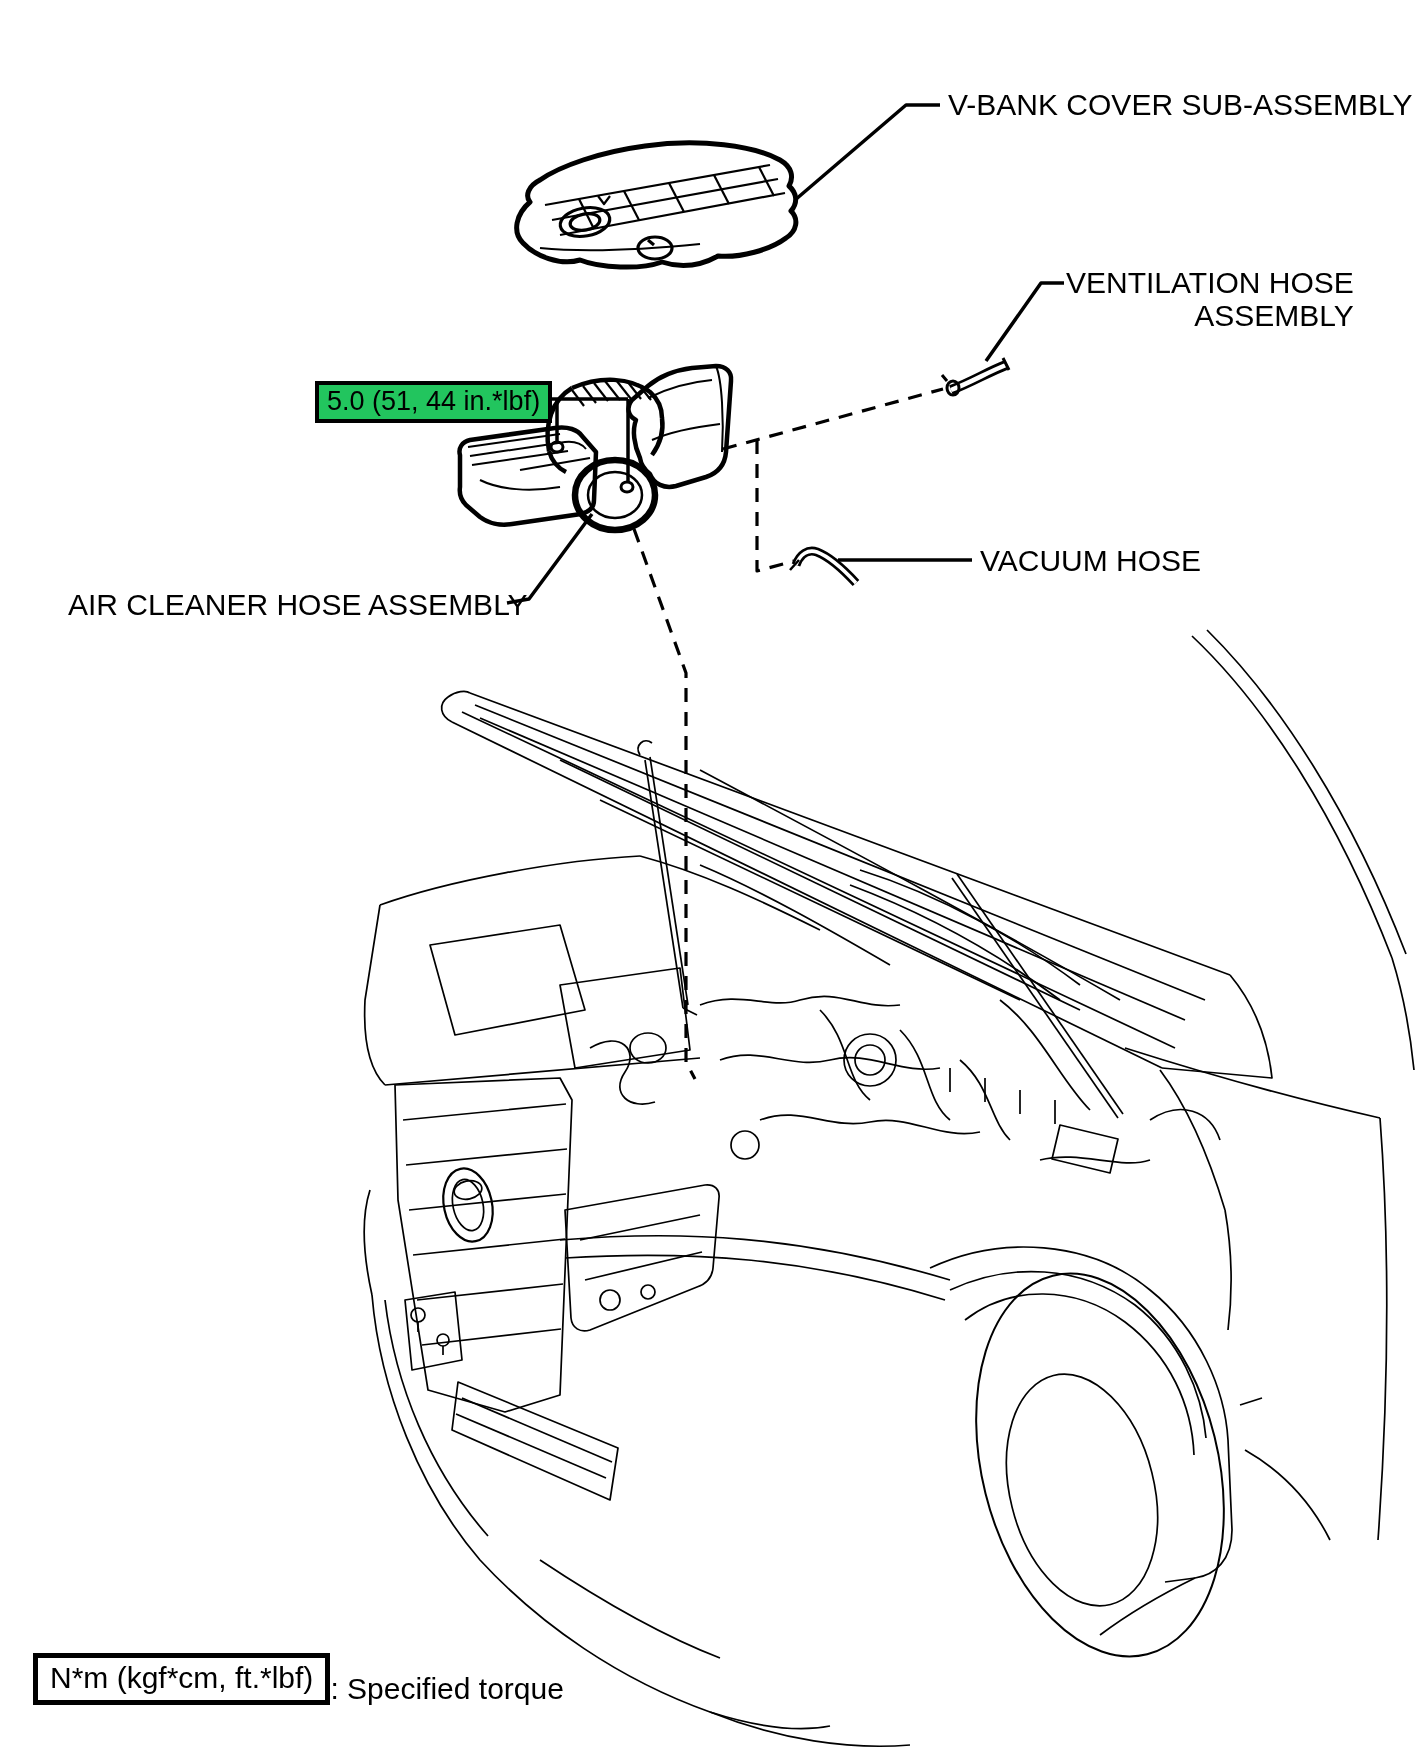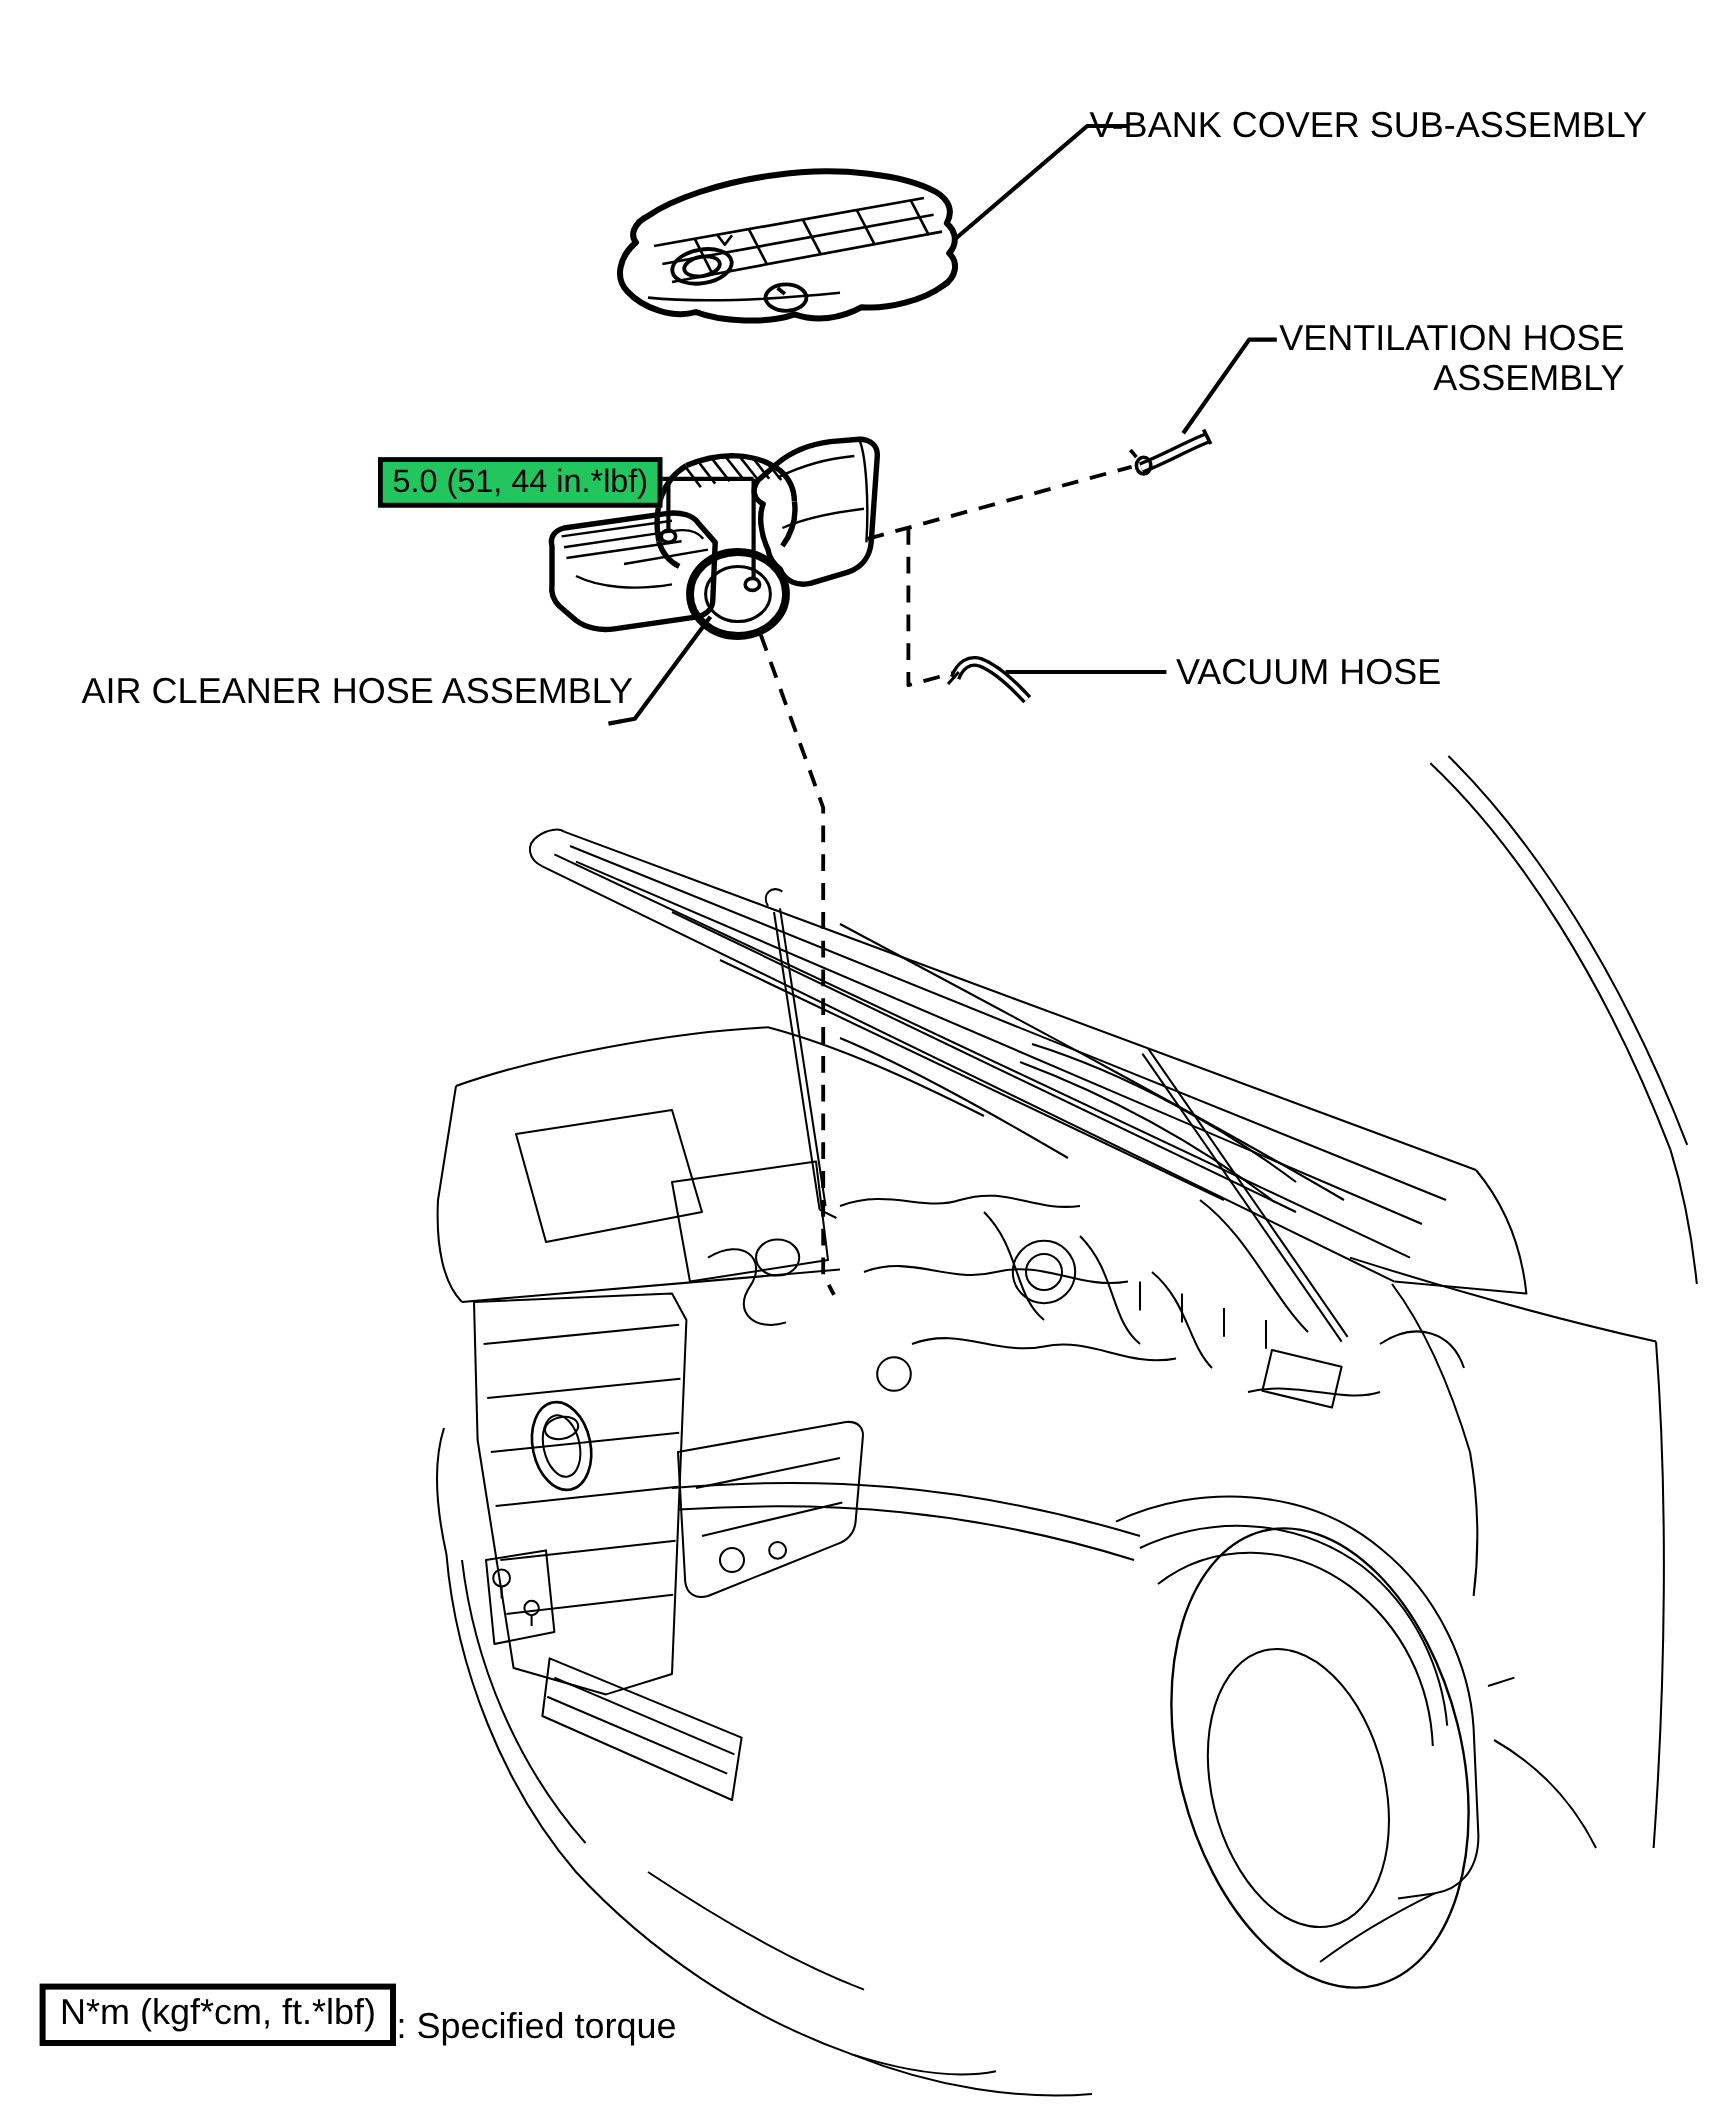--- a/index.html
+++ b/index.html
@@ -235,30 +235,30 @@
         <path d="M965,1320 C1010,1285 1075,1285 1125,1322 C1170,1356 1192,1405 1194,1455"></path>
         <ellipse cx="1100" cy="1465" rx="118" ry="195" transform="rotate(-14 1100 1465)" stroke-width="2"></ellipse>
         <ellipse cx="1082" cy="1490" rx="72" ry="118" transform="rotate(-14 1082 1490)"></ellipse>
         <path d="M1228,1440 L1232,1530 C1232,1560 1215,1575 1195,1578 L1165,1582"></path>
         <path d="M1195,1578 C1150,1600 1120,1620 1100,1635"></path>
         <path d="M1240,1405 L1262,1398"></path>
       </g>
     </g>
   </svg>
 
-  <div class="lbl" style="left:908px;top:88px;">V-BANK COVER SUB-ASSEMBLY</div>
+  <div class="lbl" style="left:948px;top:88px;">V-BANK COVER SUB-ASSEMBLY</div>
 
   <div class="lbl" style="left:1066px;top:266px;text-align:right;">
     <div>VENTILATION HOSE</div>
     <div>ASSEMBLY</div>
   </div>
 
   <div class="torque-box">5.0 (51, 44 in.*lbf)</div>
 
-  <div class="lbl" style="left:68px;top:560px;text-align:right;">AIR CLEANER HOSE ASSEMBLY</div>
+  <div class="lbl" style="left:68px;top:588px;text-align:right;">AIR CLEANER HOSE ASSEMBLY</div>
 
   <div class="lbl" style="left:980px;top:544px;">VACUUM HOSE</div>
 
   <div class="legend">
     <span class="unit">N*m (kgf*cm, ft.*lbf)</span>
     <span class="meaning">: Specified torque</span>
   </div>
 
 </div>
 

